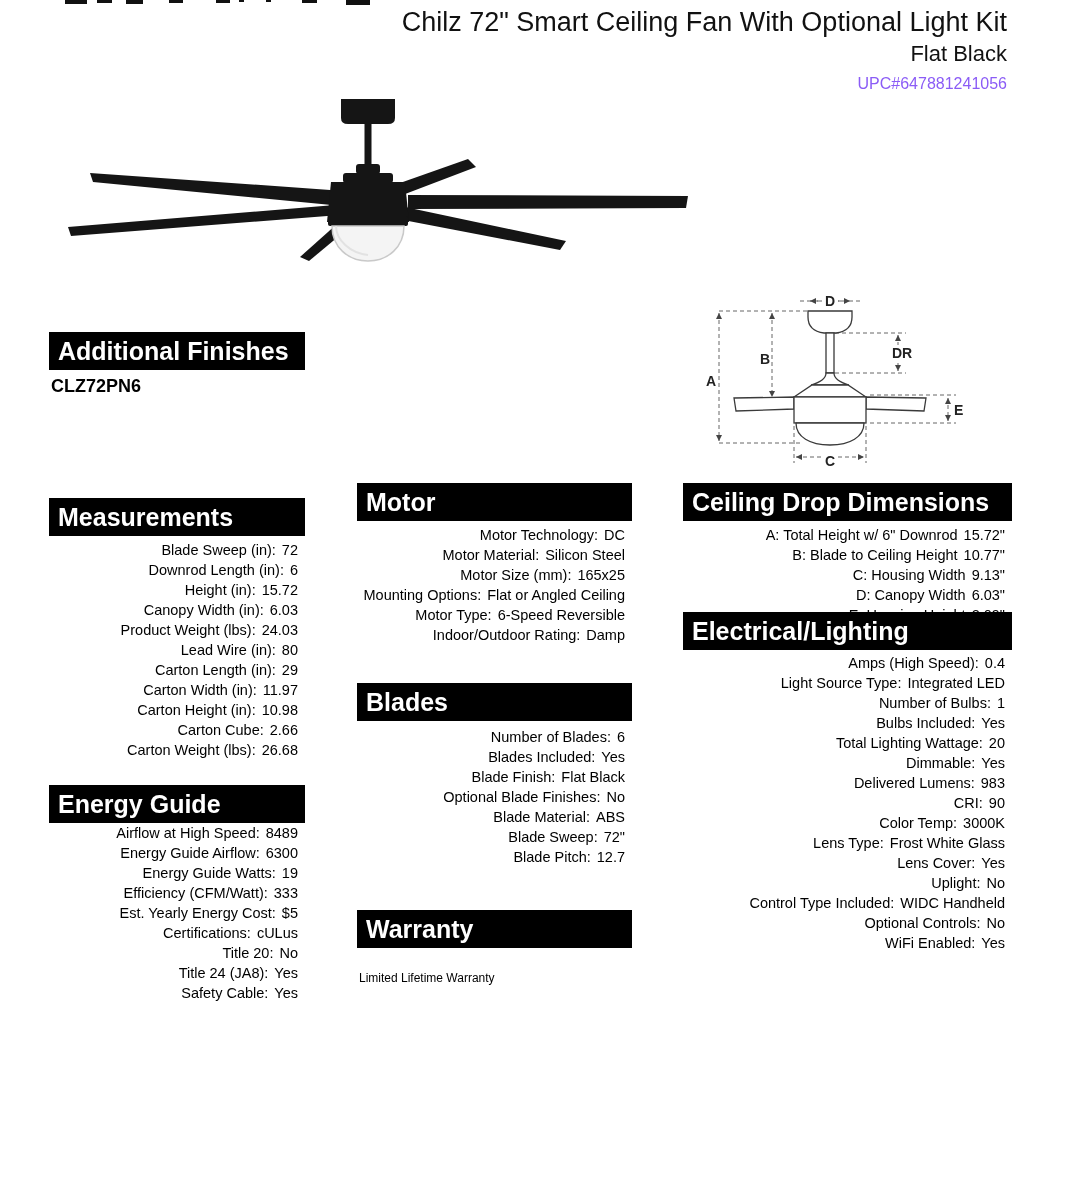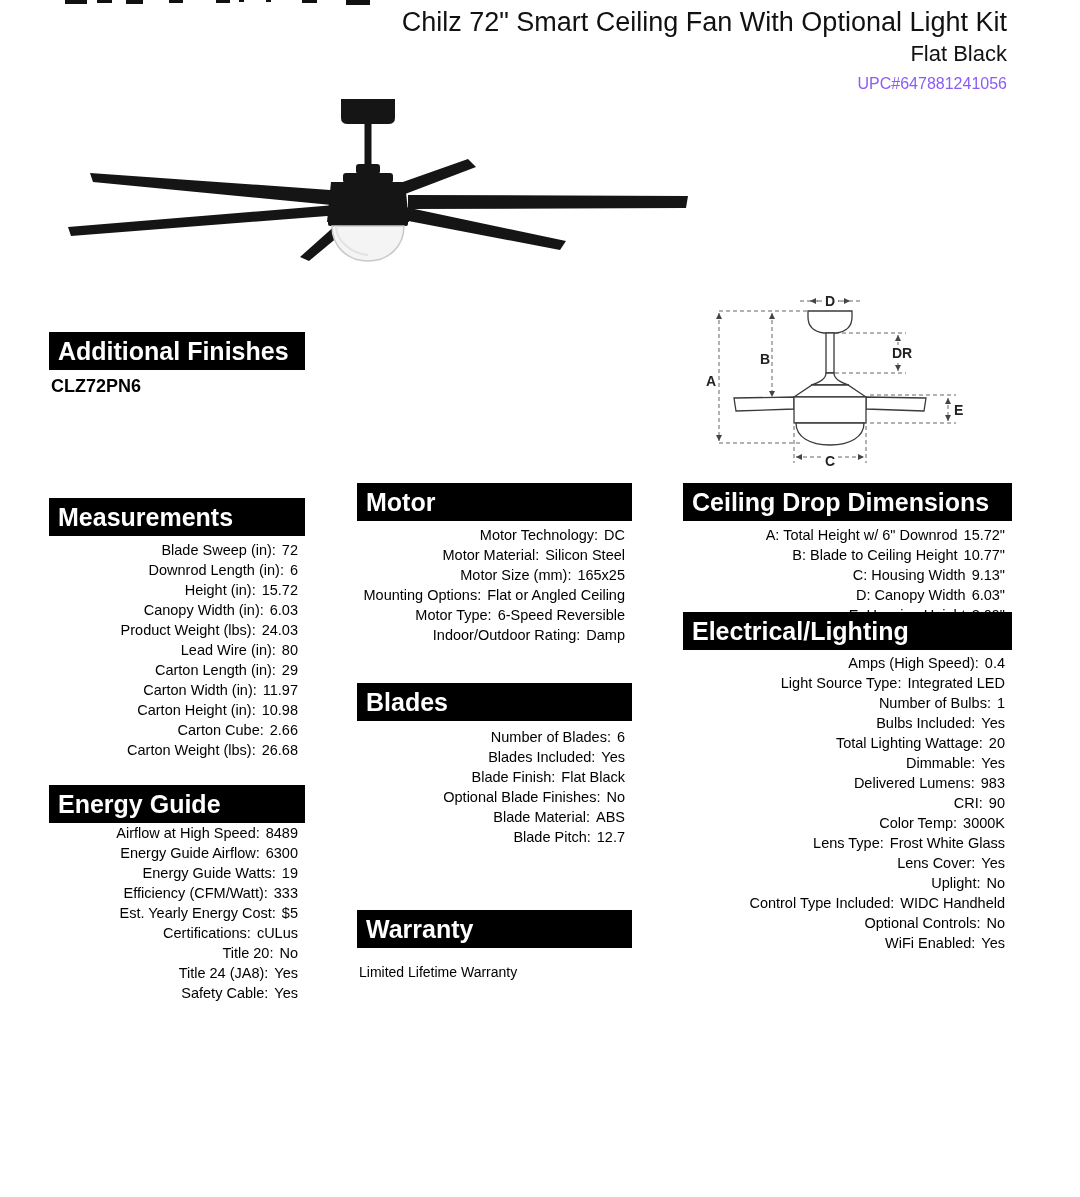--- a/index.html
+++ b/index.html
@@ -23,21 +23,21 @@
     height:38px; line-height:38px; padding-left:9px; white-space:nowrap; overflow:hidden;
   }
   .sec-rows { }
   .spec-row {
     display:flex; justify-content:flex-end; height:20px; line-height:20px;
     font-size:14.5px; padding:0 7px 0 8px;
   }
   .spec-label { white-space:nowrap; }
   .spec-value { white-space:nowrap; text-align:right; padding-left:6px; }
   .model-code { margin-top:6px; padding-left:2px; font-weight:bold; font-size:18px; }
-  .warranty-text { margin-top:16px; padding-left:2px; font-size:14px; }
+  .warranty-text { margin-top:23px; padding-left:2px; font-size:12px; }
 
   .fan-svg { position:absolute; left:60px; top:90px; }
   .dim-svg  { position:absolute; left:690px; top:285px; }
   .dim-label { font-family:"Liberation Sans",sans-serif; font-size:14px; font-weight:bold; fill:#222; }
 </style>
 </head>
 <body>
 
 <div class="page">
 
@@ -280,20 +280,24 @@
         </div>
         <div class="spec-row">
           <span class="spec-label">Optional Blade Finishes:</span>
           <span class="spec-value">No</span>
         </div>
         <div class="spec-row">
           <span class="spec-label">Blade Material:</span>
           <span class="spec-value">ABS</span>
         </div>
         <div class="spec-row">
+          <span class="spec-label">Blade Sweep:</span>
+          <span class="spec-value">72"</span>
+        </div>
+        <div class="spec-row">
           <span class="spec-label">Blade Pitch:</span>
           <span class="spec-value">12.7</span>
         </div>
       </div>
   </div>
 
   <div class="section" style="left:357px; top:910px; width:275px;">
     <div class="sec-header">Warranty</div>
     <div class="warranty-text">Limited Lifetime Warranty</div>
   </div>

